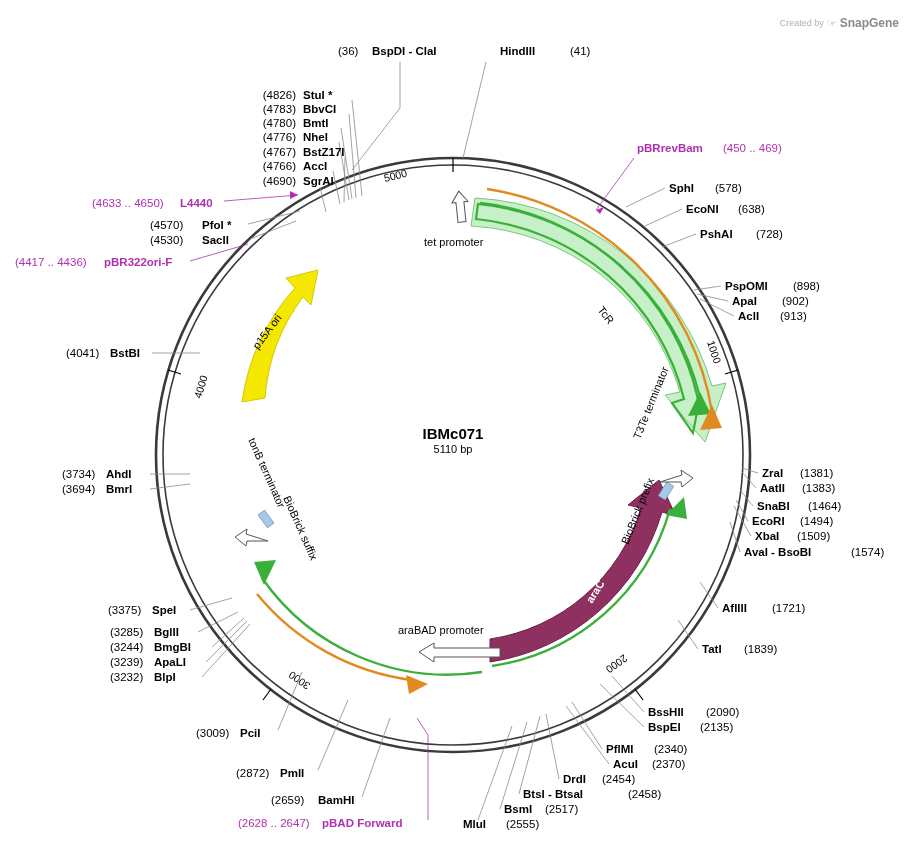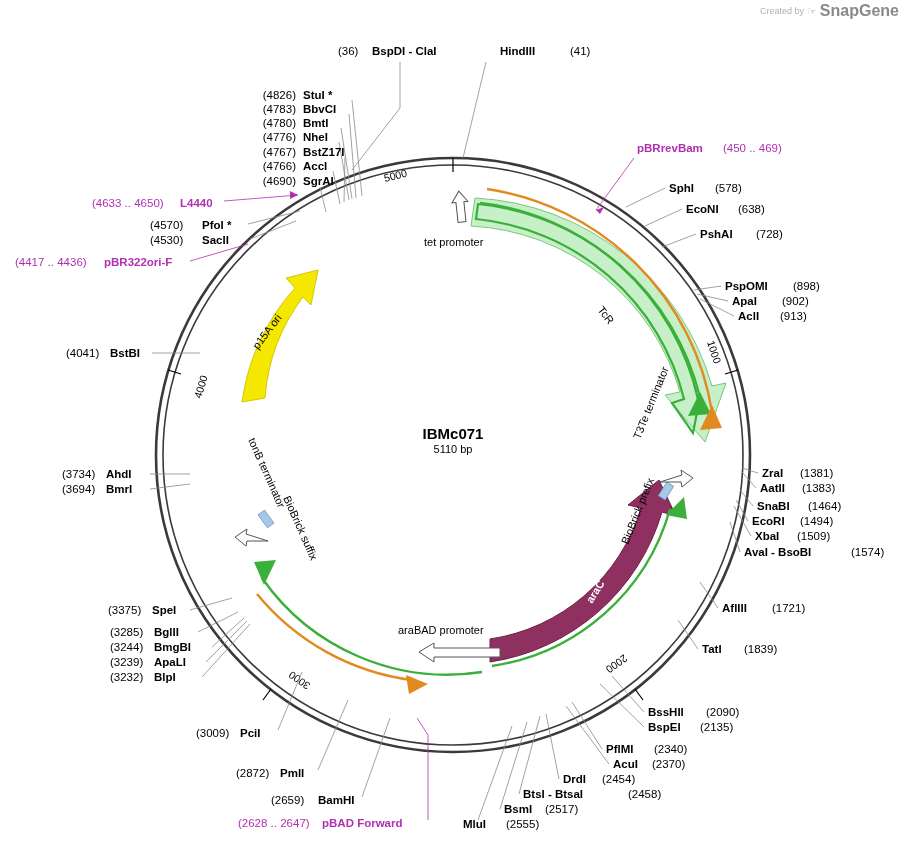--- a/index.html
+++ b/index.html
@@ -16,31 +16,31 @@
   }
   #plasmid-map {
     position: absolute;
     left: 0; top: 0;
     width: 905px;
     height: 841px;
   }
   .credit {
     position: absolute;
     right: 6px;
-    top: 2px;
+    top: 16px;
     font-size: 9px;
     color: #b0b0b0;
     display: flex;
     align-items: center;
     gap: 3px;
   }
   .credit .snap {
     color: #8a8a8a;
     font-weight: bold;
-    font-size: 16px;
+    font-size: 12px;
   }
   .credit .leaf {
     color: #7bb1e0;
     font-size: 11px;
   }
   svg text {
     font-family: "Liberation Sans", sans-serif;
   }
   .lbl-bold { font-weight: bold; font-size: 11.5px; fill: #000; }
   .lbl-plain { font-size: 11.5px; fill: #000; }

